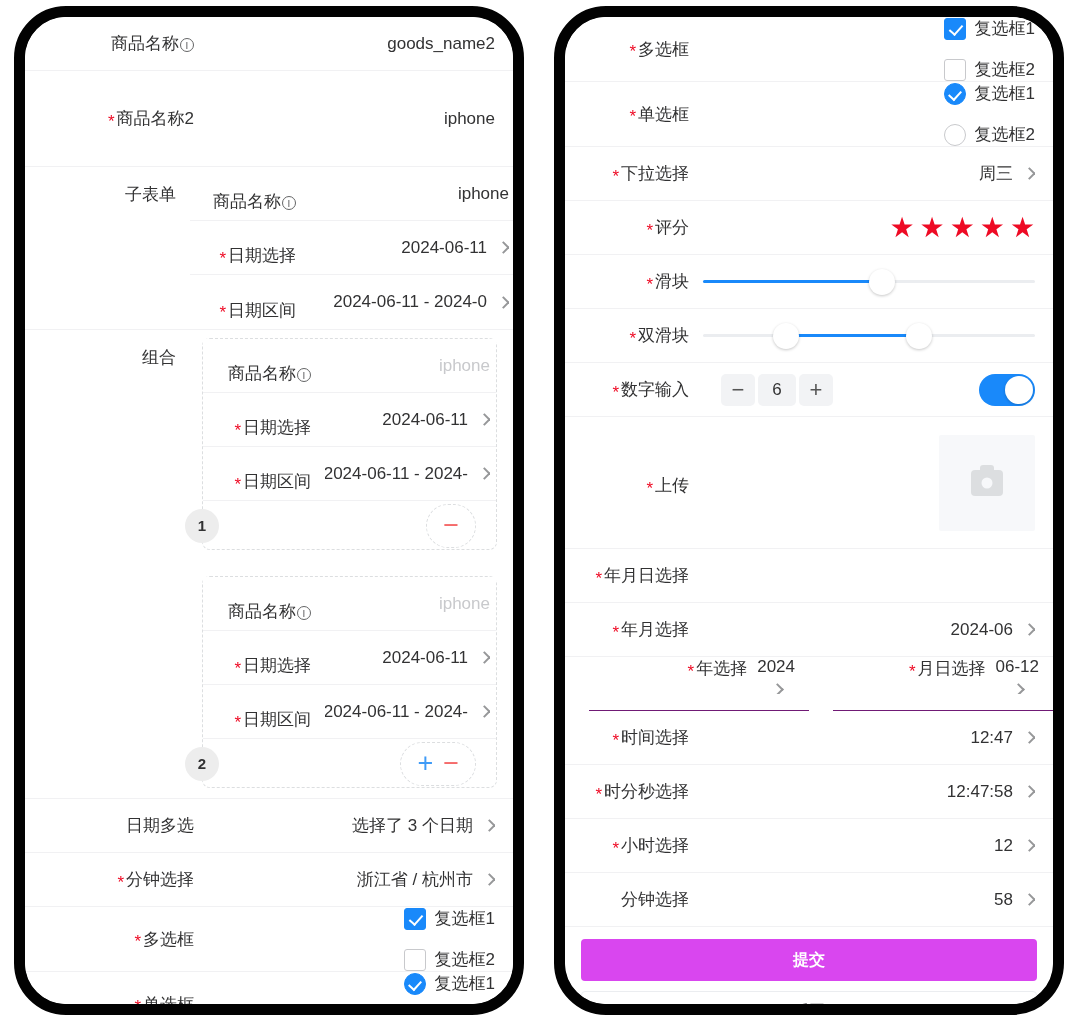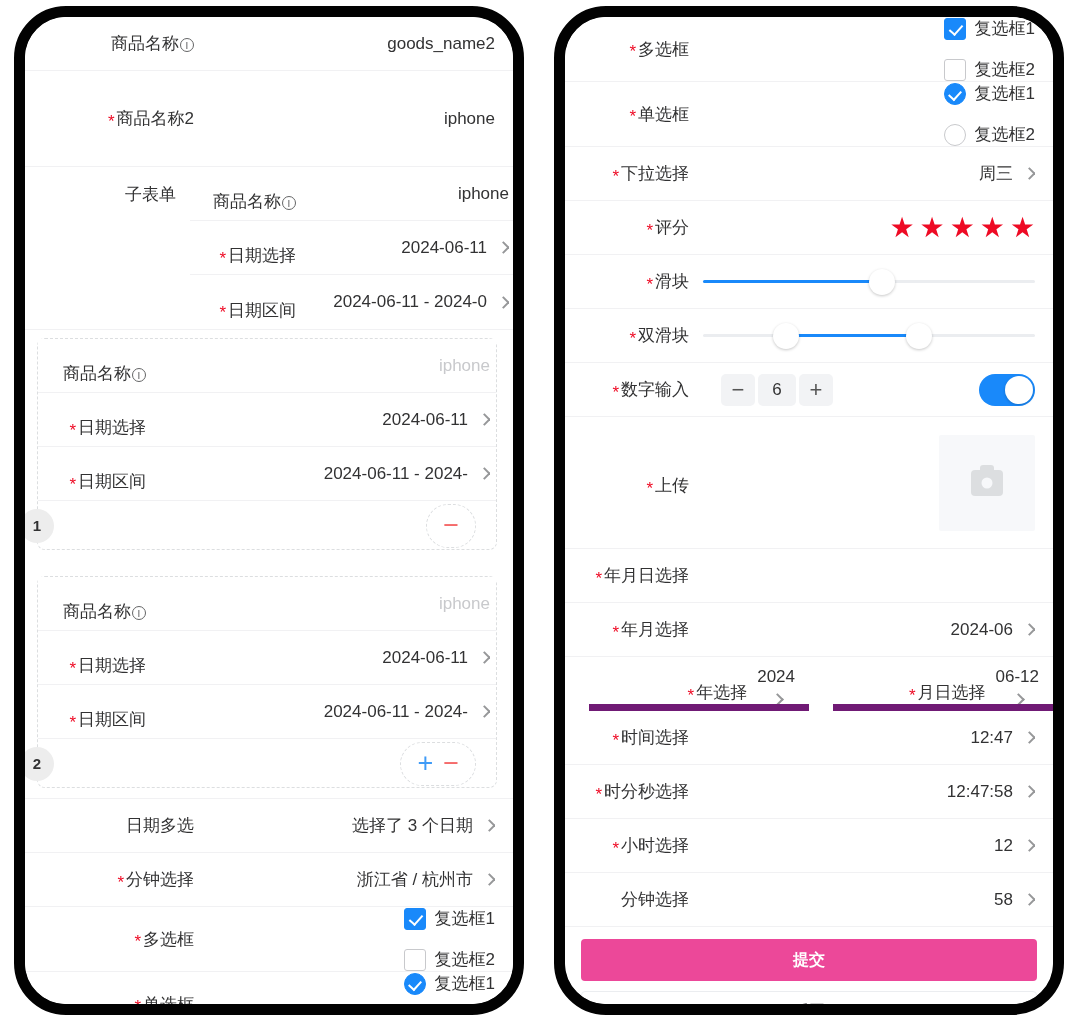--- a/index.html
+++ b/index.html
@@ -279,40 +279,40 @@
     transform: translate(-50%,-50%);
     width: 11px; height: 11px;
     border-radius: 50%;
     background: #f7f8fa;
   }
 
   
   .half-wrap { display: flex; }
   .half {
     flex: 1 1 50%;
-    display: flex; align-items: flex-end;
+    display: flex; align-items: flex-start;
     min-height: 54px;
-    border-bottom: 7px solid #701a75;
+    border-bottom: 1px solid #701a75;
     padding: 0 14px 0 8px;
     margin-left: 24px;
   }
   .half .lbl-wrap { width: auto; padding-right: 0; }
   .half .val { justify-content: flex-end; flex-direction: column; }
 
   
   .btn-area { padding: 12px 16px 10px 16px; }
   .btn {
     width: 100%;
     height: 42px;
     border-radius: 4px;
     display: flex; align-items: center; justify-content: center;
     font-size: 16px;
     font-weight: bold;
   }
-  .btn.primary { background: #ec4899; color: #fff; }
+  .btn.primary { background: #d946ef; color: #fff; }
   .btn.plain { background: #fff; color: #323233; border: 1px solid #ebedf0; margin-top: 10px; }
 </style>
 </head>
 <body>
 
 <div class="stage">
 
   <div class="phone">
     <div class="screen">
       <div class="scroll">
@@ -363,20 +363,23 @@
               </div>
               <div class="val">
                   <span>2024-06-11 - 2024-0</span>
                   <i class="chev"></i>
                 </div>
             </div>
           </div>
         </div>
 
         <div class="nested-row" style="padding-bottom:10px">
+          <div class="lbl-wrap">
+            <span class="lbl">组合</span>
+          </div>
           <div class="nested-body">
 
             <div class="group-card">
               <div class="row">
                 <div class="lbl-wrap">
                   <span class="lbl">
                       <span>商品名称</span>
                       <i class="info-icon"></i>
                     </span>
                 </div>

